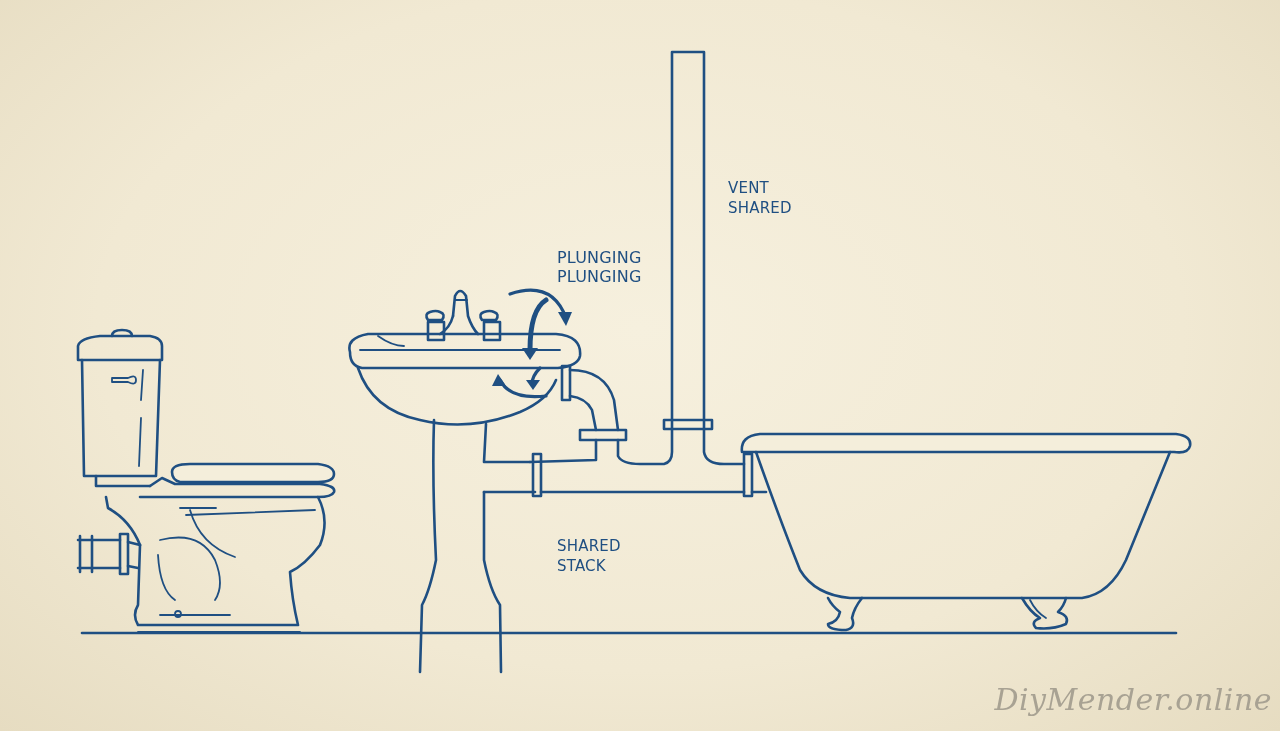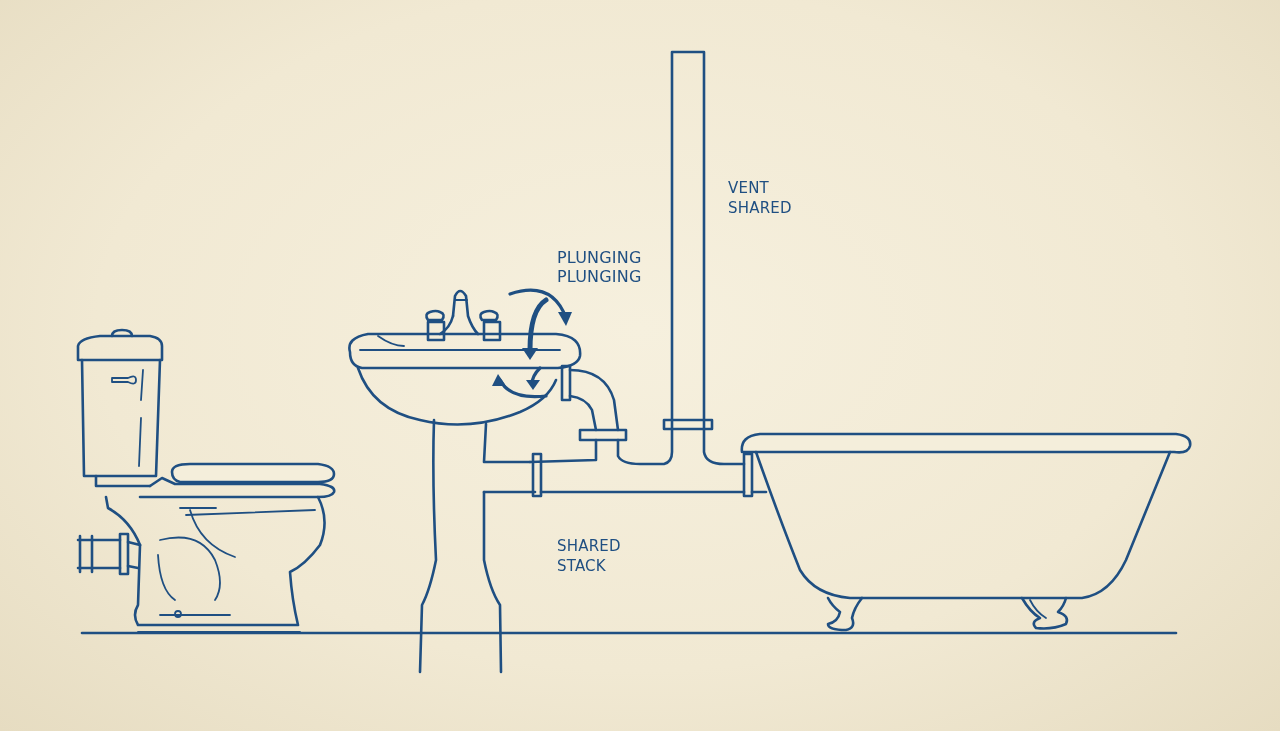--- a/index.html
+++ b/index.html
@@ -148,13 +148,14 @@
   <div class="label" style="left:557px; top:248px; font-size:16px; line-height:19px;">
     <span>PLUNGING</span>
     <span>PLUNGING</span>
   </div>
 
   <div class="label" style="left:557px; top:536px;">
     <span>SHARED</span>
     <span>STACK</span>
   </div>
 
+  <div class="watermark">DiyMender.online</div>
 </div>
 
 </body></html>

